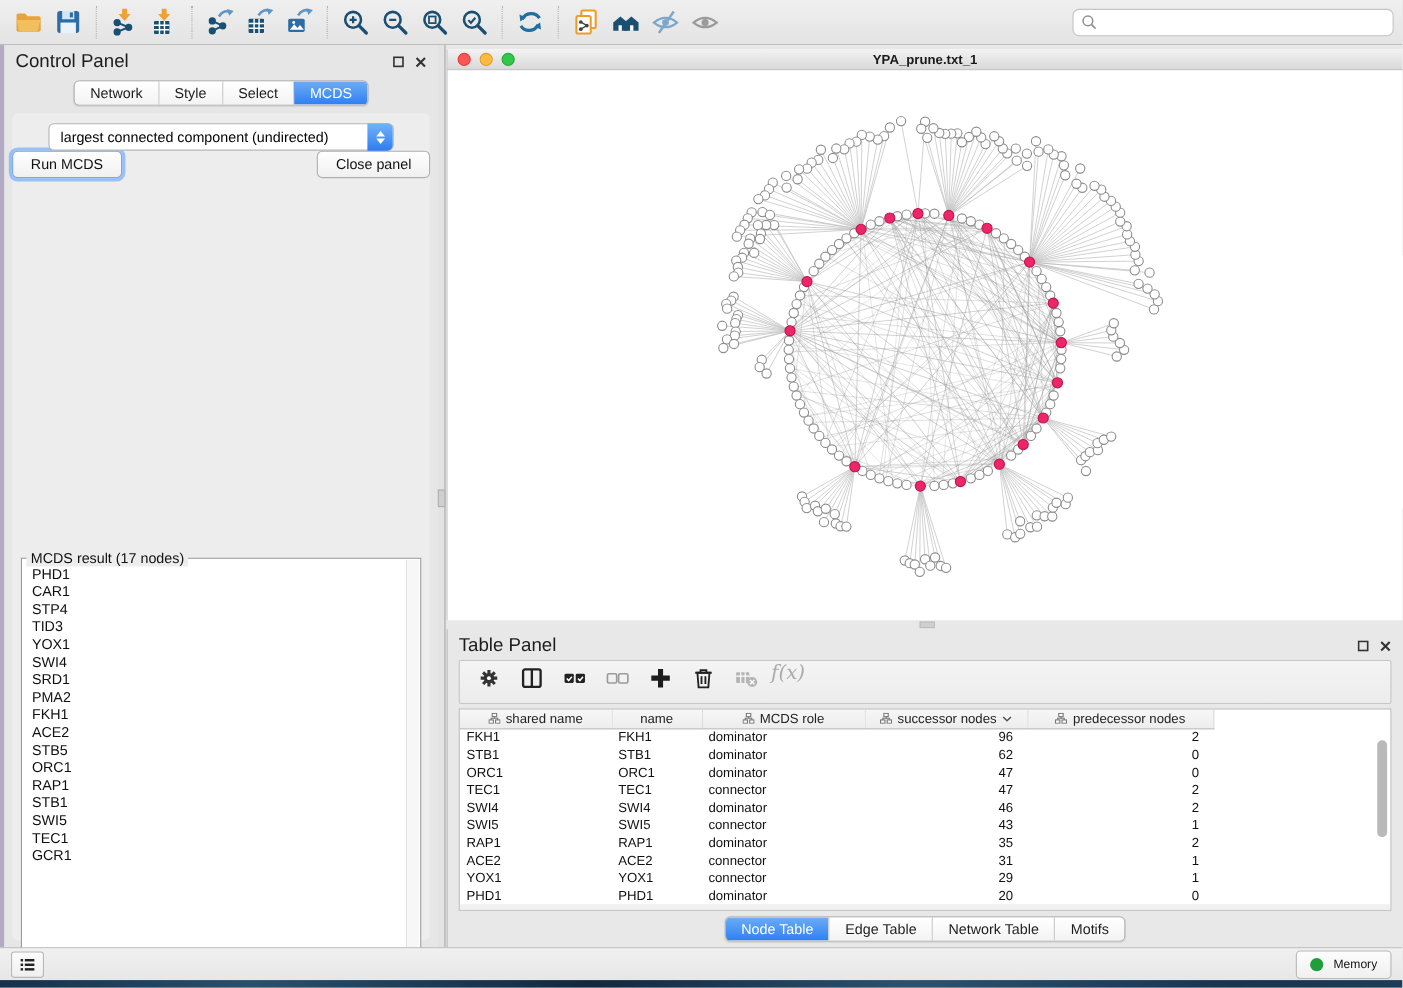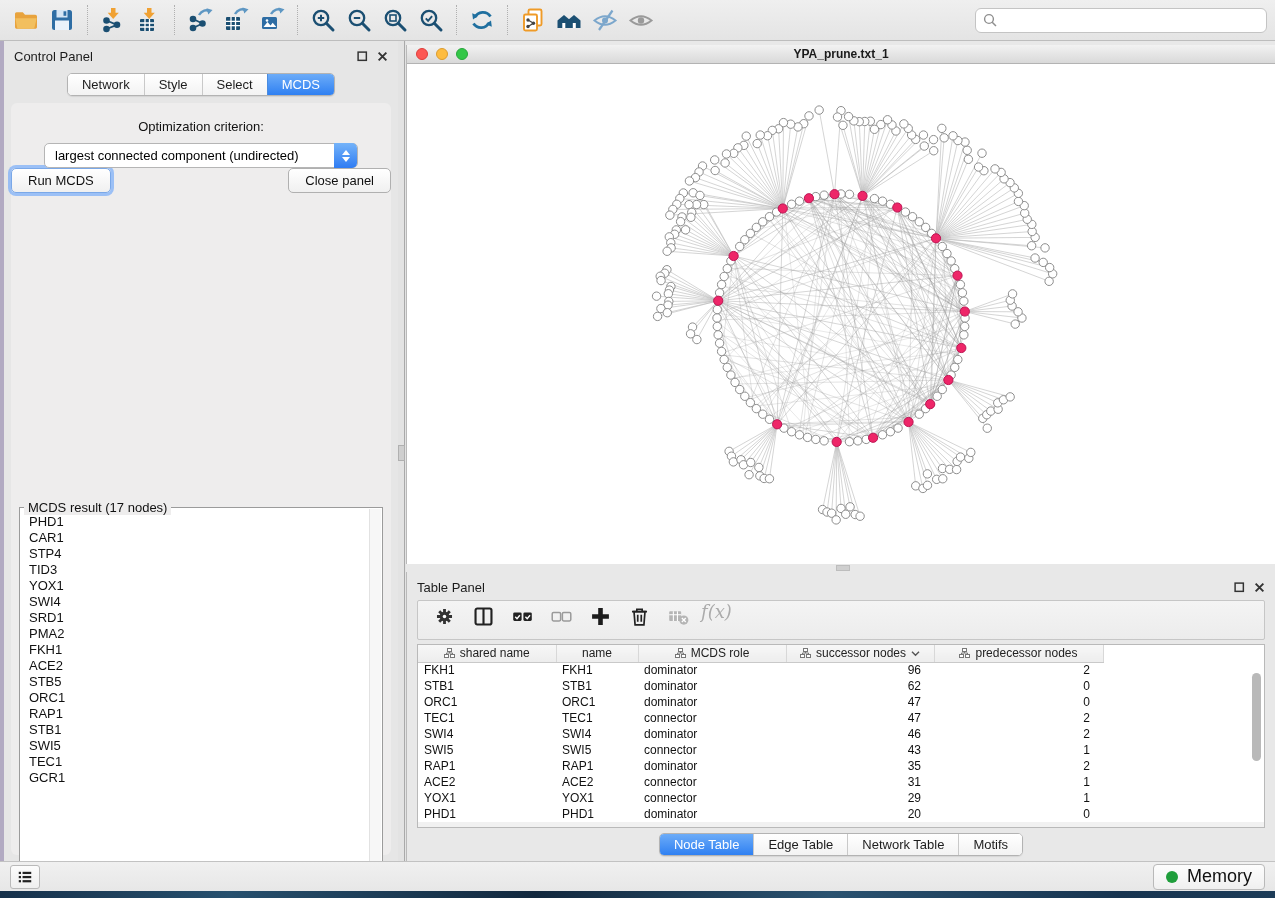--- a/index.html
+++ b/index.html
@@ -26,21 +26,21 @@
   #control-panel { position:absolute; left:4px; top:0; width:394px; height:820px; background:#e6e6e6; }
   #vsplit { position:absolute; left:398px; top:0; width:8px; height:820px; background:#e3e3e3; }
   #vsplit .line { position:absolute; right:1px; top:0; width:1px; height:100%; background:#a9a9a9; }
   #vsplit .grip { position:absolute; left:0; top:404px; width:7px; height:16px;
     background:#cfcfcf; border:1px solid #b0b0b0; }
   #right-area { position:absolute; left:406px; top:0; width:869px; height:820px;
     display:flex; flex-direction:column; background:#e8e8e8; }
 
   
   .panel-head { height:26px; display:flex; align-items:center; padding:4px 10px 0 10px;
-    font-size:13px; color:#1c1c1c;gap:40px; }
+    font-size:17px; color:#1c1c1c;gap:40px; }
   .panel-head .head-icons { margin-left:auto; display:flex; gap:9px; }
   .panel-head svg { width:11px; height:11px; }
   #cp-tabs-row { display:flex; justify-content:center; padding:6px 0 6px 0; }
   .seg { display:inline-flex; border:1px solid #b3b3b3; border-radius:5px; overflow:hidden;
     background:#fff; box-shadow:0 1px 1px rgba(0,0,0,.08); }
   .seg-item { padding:3px 14px; font-size:13px; color:#1d1d1d; border-left:1px solid #c9c9c9;
     background:linear-gradient(#ffffff,#f3f3f3); cursor:pointer; white-space:nowrap; }
   .seg-item:first-child { border-left:none; }
   .seg-item.sel { background:linear-gradient(#6cacf8,#2f80f2); color:#fff; border-left-color:#4a8ce0; }
   #cp-card { position:absolute; left:7px; top:62px; width:380px; height:752px;
@@ -114,21 +114,21 @@
   
   #statusbar { position:absolute; left:0; top:861px; width:1275px; height:30px;
     background:linear-gradient(#f0f0f0,#e7e7e7); border-top:1px solid #c2c2c2;
     display:flex; align-items:center; padding:0 10px; }
   #list-btn { width:30px; height:24px; background:linear-gradient(#fcfcfc,#efefef);
     border:1px solid #b9b9b9; border-radius:3px; display:flex; align-items:center;
     justify-content:center; cursor:pointer; }
   #list-btn svg { width:18px; height:18px; }
   #memory-btn { margin-left:auto; height:23px; padding:12px 12px; display:flex; align-items:center;
     gap:9px; background:linear-gradient(#fdfdfd,#f0f0f0); border:1px solid #b9b9b9;
-    border-radius:4px; font-size:18px; color:#111; cursor:pointer; }
+    border-radius:4px; font-size:11px; color:#111; cursor:pointer; }
   #memory-dot { width:12px; height:12px; border-radius:50%; background:#1f9e3c; display:inline-block; }
   #wallpaper { position:absolute; left:0; top:891px; width:1275px; height:7px;
     background:linear-gradient(90deg,#15304a,#27506e 18%,#12283e 42%,#2a5270 65%,#173450 88%,#1d3c58); }
 </style>
 </head>
 <body>
 
 <div id="toolbar">
   <button class="tb">
     <svg viewBox="0 0 26 26">
@@ -303,21 +303,20 @@
     </div>
     <div id="cp-tabs-row">
       <div class="seg" id="cp-tabs">
           <div class="seg-item">Network</div>
           <div class="seg-item">Style</div>
           <div class="seg-item">Select</div>
           <div class="seg-item sel">MCDS</div>
         </div>
     </div>
     <div id="cp-card">
-      <div id="opt-label">Optimization criterion:</div>
       <div id="criterion">
         <span>largest connected component (undirected)</span>
         <span class="stepper">
             <i class="up"></i>
             <i class="dn"></i>
           </span>
       </div>
       <div id="cp-buttons">
         <button class="mac-btn focused">Run MCDS</button>
         <button class="mac-btn">Close panel</button>

